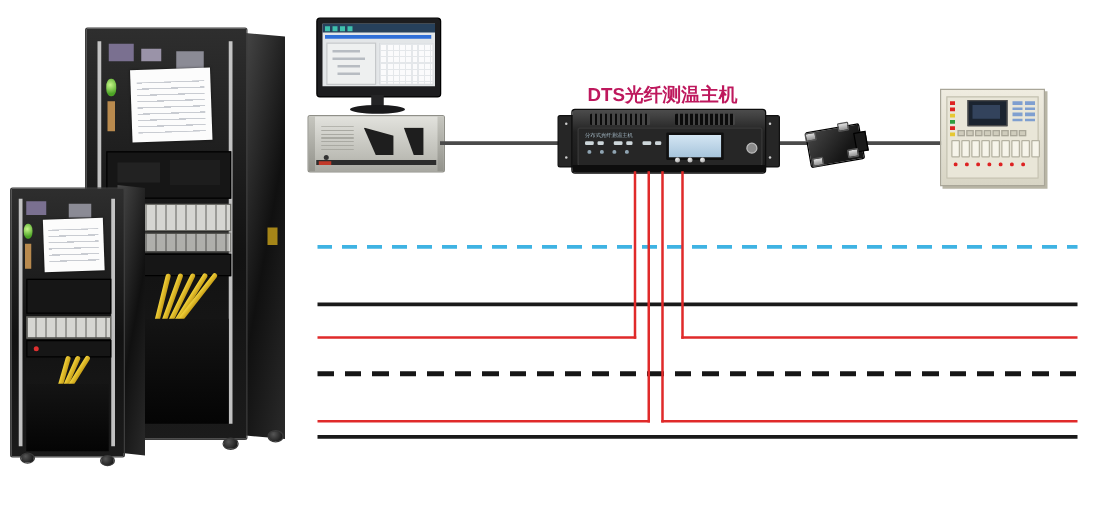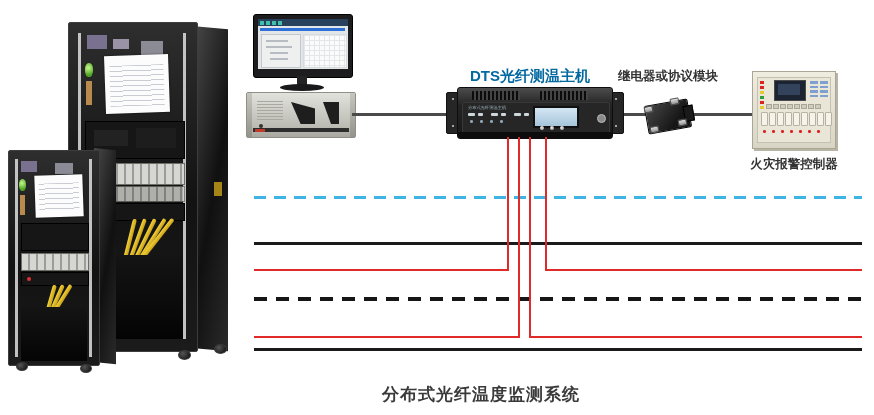--- a/index.html
+++ b/index.html
@@ -181,21 +181,21 @@
     <div class="pc-trap" style="left:44px;top:9px;width:24px;height:22px;clip-path:polygon(0 0,100% 30%,100% 100%,40% 100%);"></div>
     <div class="pc-trap" style="left:72px;top:9px;width:20px;height:22px;clip-path:polygon(20% 0,100% 0,100% 100%,60% 100%);"></div>
     <div class="pc-strip" style="left:6px;top:35px;width:96px;height:4px;"></div>
     <div class="abs" style="left:8px;top:35.5px;width:10px;height:3px;background:#c23a2a;"></div>
   </div>
 
   <div class="connector" style="left:352px;top:113px;width:95px;"></div>
   <div class="connector" style="left:619px;top:113px;width:27px;"></div>
   <div class="connector" style="left:687px;top:113px;width:66px;"></div>
 
-  <div class="lbl" style="left:430px;top:67px;width:200px;font-size:15px;color:#0369a1;">DTS光纤测温主机</div>
+  <div class="lbl" style="left:430px;top:67px;width:200px;font-size:15px;color:#be185d;">DTS光纤测温主机</div>
   <div class="abs" style="left:446px;top:87px;width:176px;height:50px;">
     <div class="abs dts-ear" style="left:0;top:5px;width:13px;height:40px;">
       <i class="screw" style="left:5px;top:5px;"></i>
         <i class="screw" style="left:5px;top:32px;"></i>
     </div>
     <div class="abs dts-ear" style="left:163px;top:5px;width:13px;height:40px;">
       <i class="screw" style="left:5px;top:5px;"></i>
         <i class="screw" style="left:5px;top:32px;"></i>
     </div>
     <div class="abs dts-body" style="left:11px;top:0;width:154px;height:50px;">
@@ -216,21 +216,20 @@
         <div class="dts-lcd"></div>
         <div class="dot" style="left:77px;top:23px;width:4px;height:4px;background:radial-gradient(circle at 35% 30%,#eee,#999);"></div>
         <div class="dot" style="left:87px;top:23px;width:4px;height:4px;background:radial-gradient(circle at 35% 30%,#eee,#999);"></div>
         <div class="dot" style="left:97px;top:23px;width:4px;height:4px;background:radial-gradient(circle at 35% 30%,#eee,#999);"></div>
         <div class="dot" style="left:134px;top:11px;width:7px;height:7px;background:#8a8a8a;border:1px solid #bbb;"></div>
       </div>
       <div class="dts-bottom"></div>
     </div>
   </div>
 
-  <div class="lbl" style="left:612px;top:68px;width:112px;font-size:12.5px;">继电器或协议模块</div>
   <div class="abs" style="left:642px;top:92px;width:50px;height:46px;">
     <div class="relay-body">
       <div class="relay-tab"></div>
     </div>
     <div class="term" style="left:2px;top:14px;transform:rotate(-10deg);"></div>
     <div class="term" style="left:28px;top:6px;transform:rotate(-10deg);"></div>
     <div class="term" style="left:8px;top:34px;transform:rotate(-10deg);"></div>
     <div class="term" style="left:36px;top:27px;transform:rotate(-10deg);"></div>
   </div>
 
@@ -272,31 +271,29 @@
       <div class="fp-switch" style="left:67px;top:34px;"></div>
       <div class="fp-reddot" style="left:5px;top:52px;"></div>
       <div class="fp-reddot" style="left:14px;top:52px;"></div>
       <div class="fp-reddot" style="left:23px;top:52px;"></div>
       <div class="fp-reddot" style="left:32px;top:52px;"></div>
       <div class="fp-reddot" style="left:41px;top:52px;"></div>
       <div class="fp-reddot" style="left:50px;top:52px;"></div>
       <div class="fp-reddot" style="left:59px;top:52px;"></div>
     </div>
   </div>
-  <div class="lbl" style="left:742px;top:156px;width:104px;font-size:12.5px;">火灾报警控制器</div>
 
   <div class="hline dash-blue" style="left:254px;top:196px;width:608px;"></div>
   <div class="hline solid-black" style="left:254px;top:242px;width:608px;"></div>
   <div class="hline solid-red" style="left:254px;top:269px;width:255px;"></div>
   <div class="hline solid-red" style="left:545px;top:269px;width:317px;"></div>
   <div class="hline dash-black" style="left:254px;top:297px;width:608px;"></div>
   <div class="hline solid-red" style="left:254px;top:336px;width:266px;"></div>
   <div class="hline solid-red" style="left:529px;top:336px;width:333px;"></div>
   <div class="hline solid-black" style="left:254px;top:348px;width:608px;"></div>
 
   <div class="vred" style="left:507px;top:137px;height:134px;"></div>
   <div class="vred" style="left:518px;top:137px;height:201px;"></div>
   <div class="vred" style="left:529px;top:137px;height:201px;"></div>
   <div class="vred" style="left:545px;top:137px;height:134px;"></div>
 
-  <div class="title">分布式光纤温度监测系统</div>
 
 </div>
 
 </body></html>

